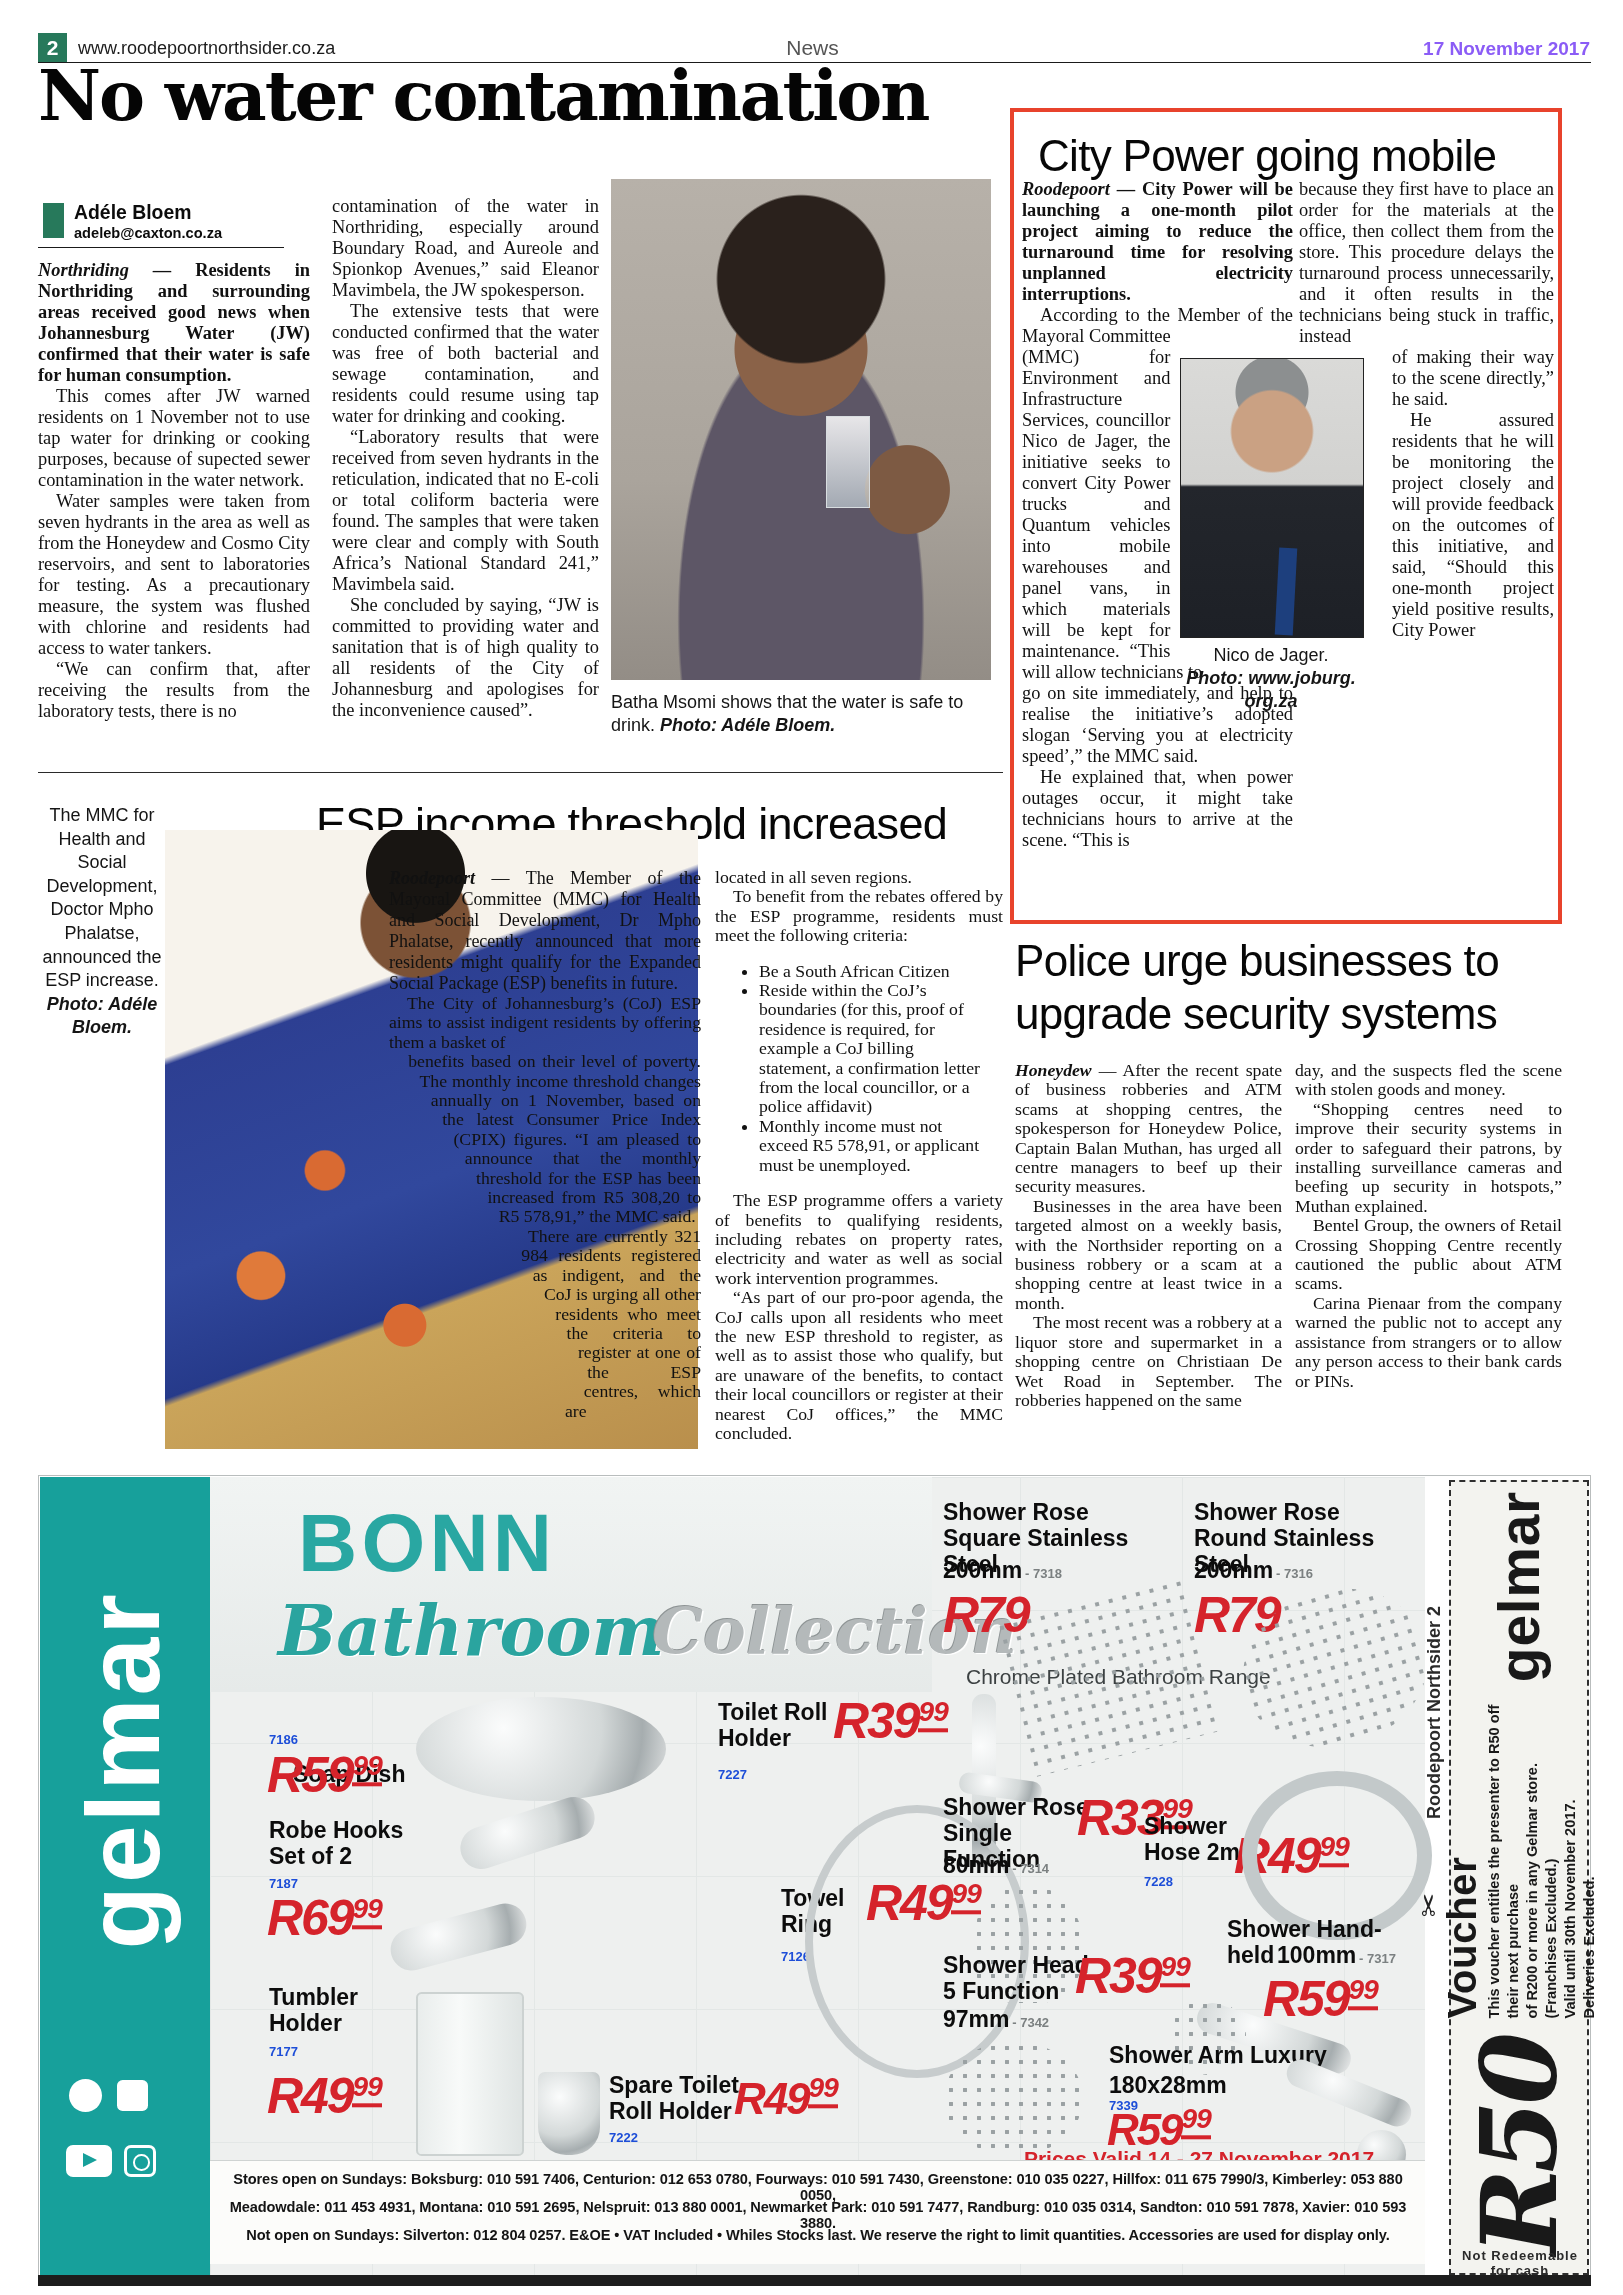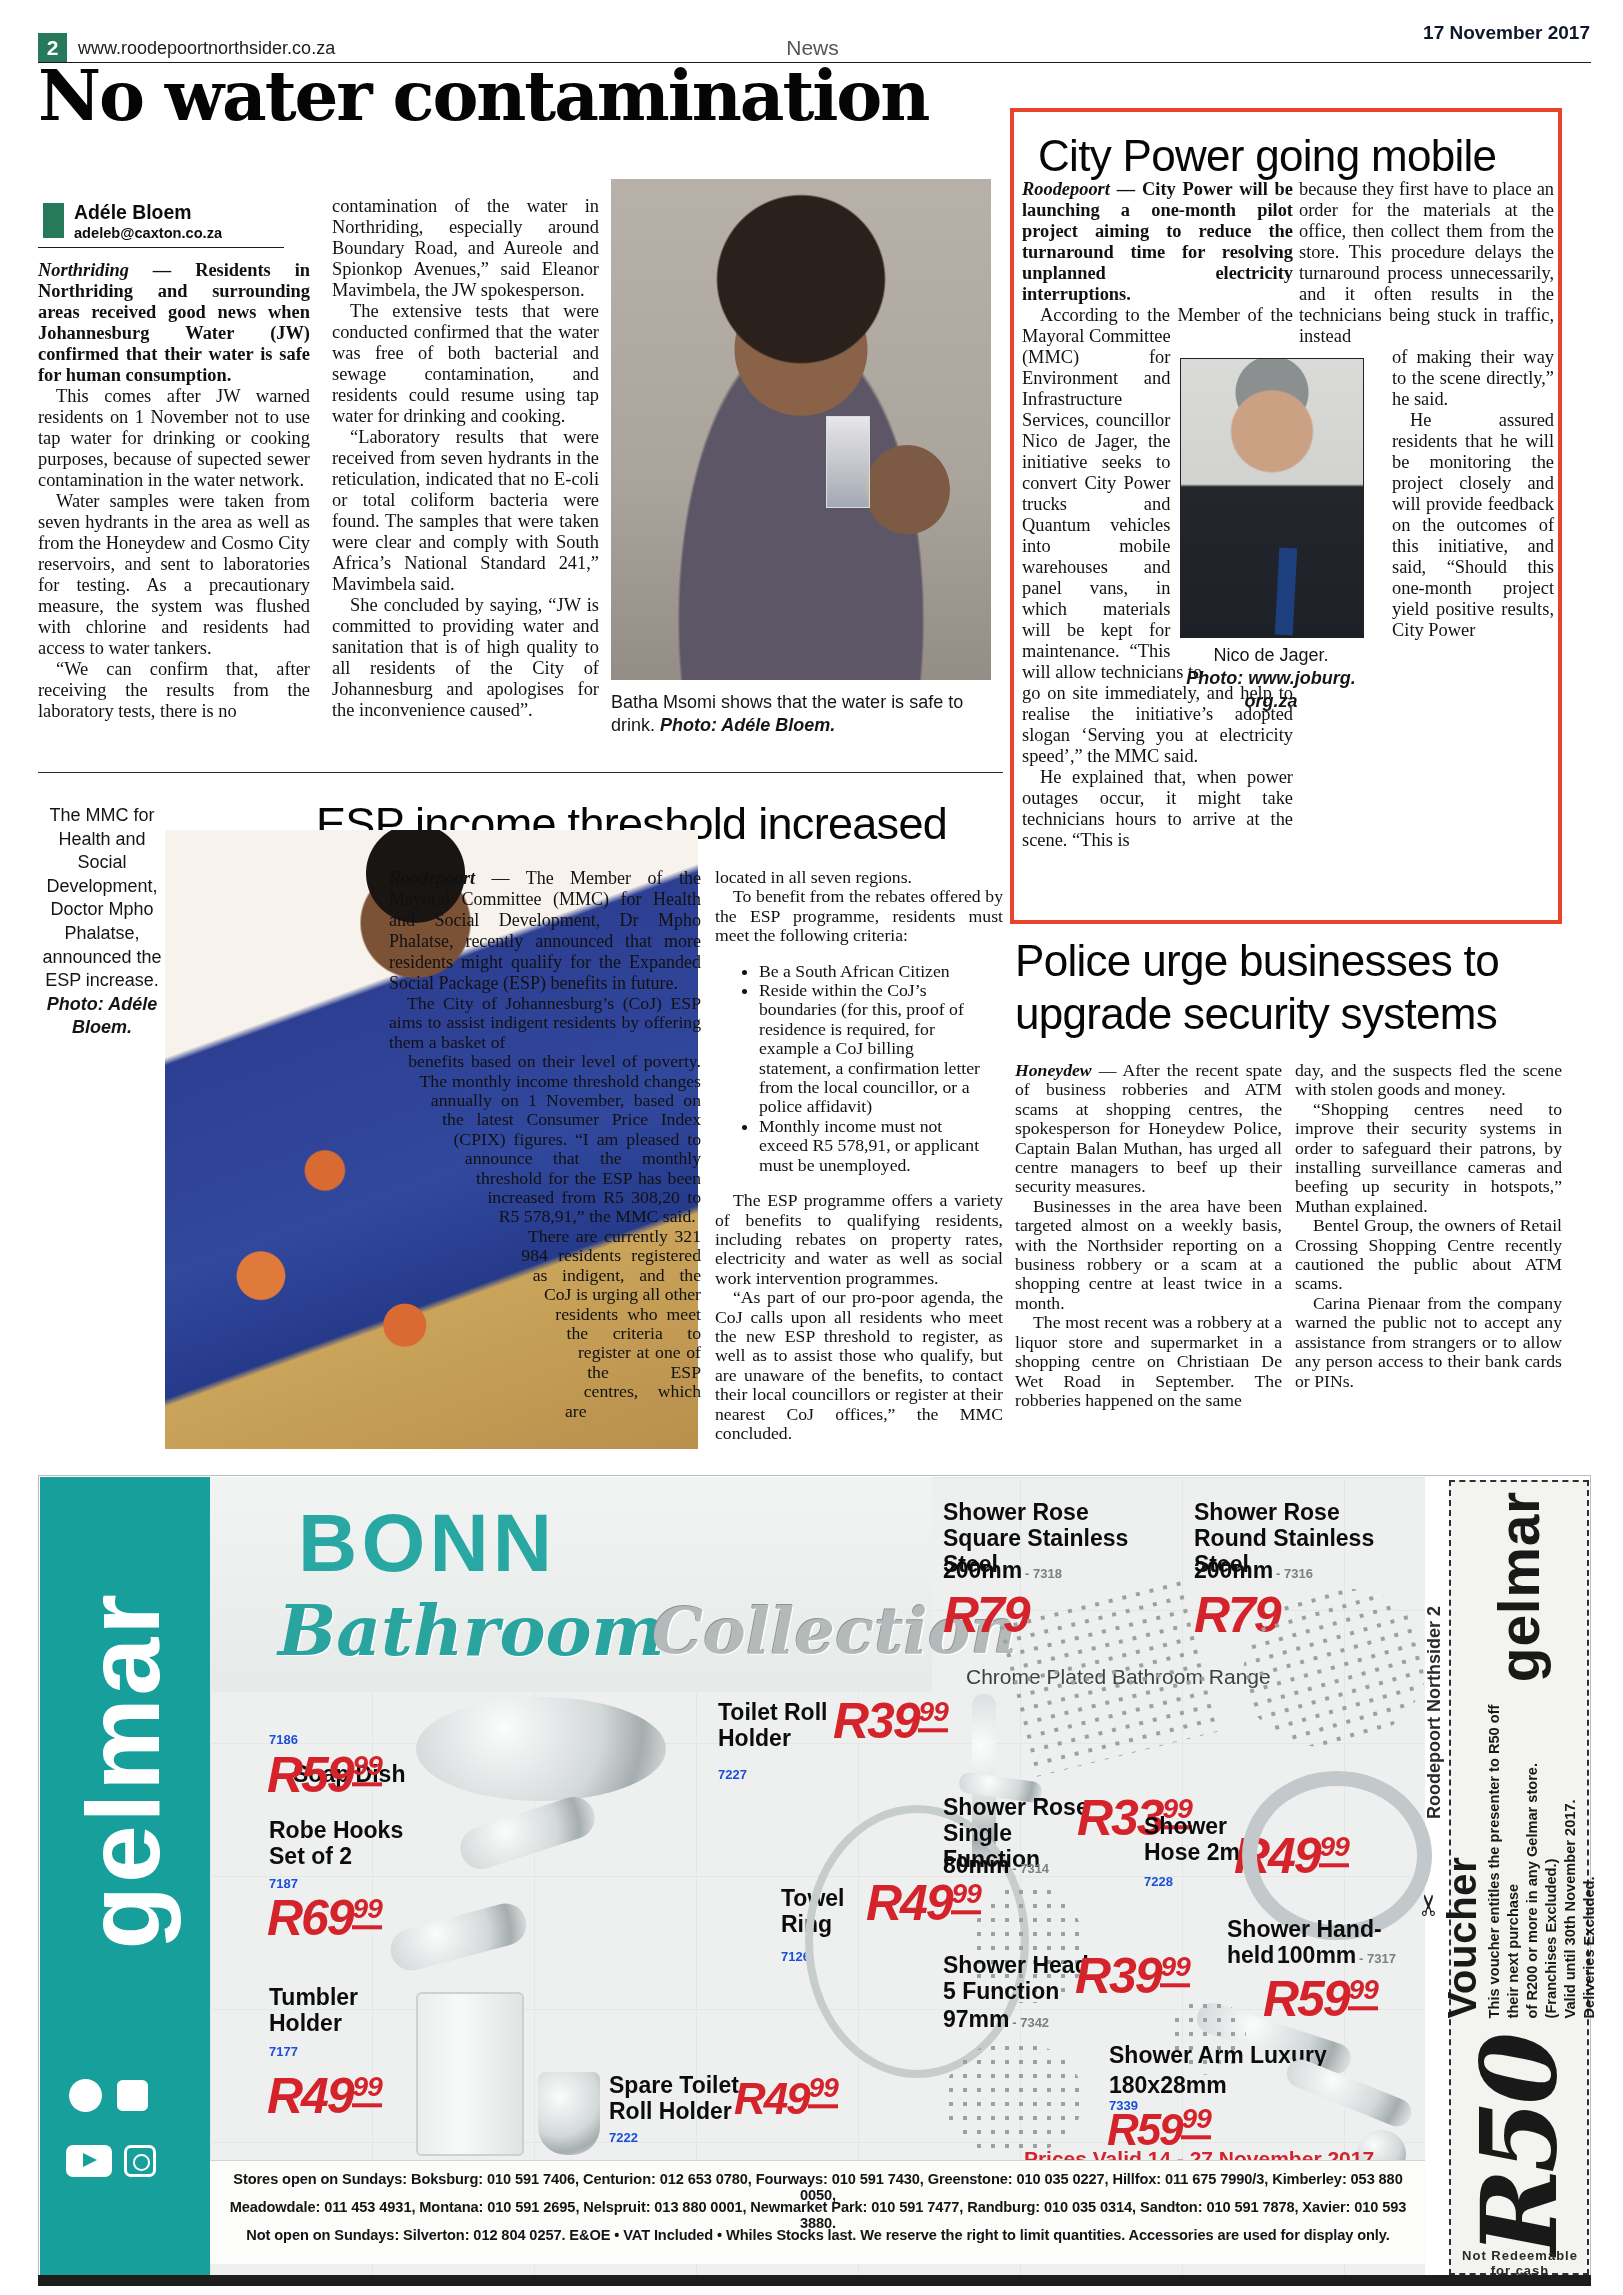--- a/index.html
+++ b/index.html
@@ -3,21 +3,21 @@
 <meta charset="utf-8">
 <style>
   html,body{margin:0;padding:0;background:#fff;}
   .page{position:relative;width:1624px;height:2295px;background:#ffffff;font-family:"Liberation Serif",serif;color:#111;overflow:hidden;}
   .abs{position:absolute;}
   
   .hdr-rule{left:38px;top:62px;width:1553px;height:1.4px;background:#1a1a1a;}
   .pagenum{left:38px;top:33px;width:29px;height:30px;background:#27795b;color:#fff;font:bold 21px "Liberation Sans",sans-serif;text-align:center;line-height:30px;}
   .site{left:78px;top:38px;font:18px "Liberation Sans",sans-serif;color:#1c1c1c;}
   .section-lbl{left:764px;top:36px;width:97px;text-align:center;font:21px "Liberation Sans",sans-serif;color:#555;}
-  .date{right:34px;top:22px;font:bold 19px "Liberation Sans",sans-serif;color:#0f172a;}
+  .date{right:34px;top:38px;font:bold 19px "Liberation Sans",sans-serif;color:#8b5cf6;}
   
   p{margin:0;text-align:justify;}
   .ind{text-indent:18px;}
   .lead{font-weight:bold;}
   .loc{font-style:italic;}
   .bt{font-size:18.4px;line-height:21px;}
   .bt2{font-size:17.7px;line-height:19.4px;}
   .serifhead{font-family:"DejaVu Serif",serif;font-weight:bold;color:#050505;}
   .sanshead{font-family:"Liberation Sans",sans-serif;font-weight:normal;color:#070707;letter-spacing:-0.7px;}
   .caption{font-family:"Liberation Sans",sans-serif;font-size:18px;line-height:23px;color:#151515;text-align:left;}

